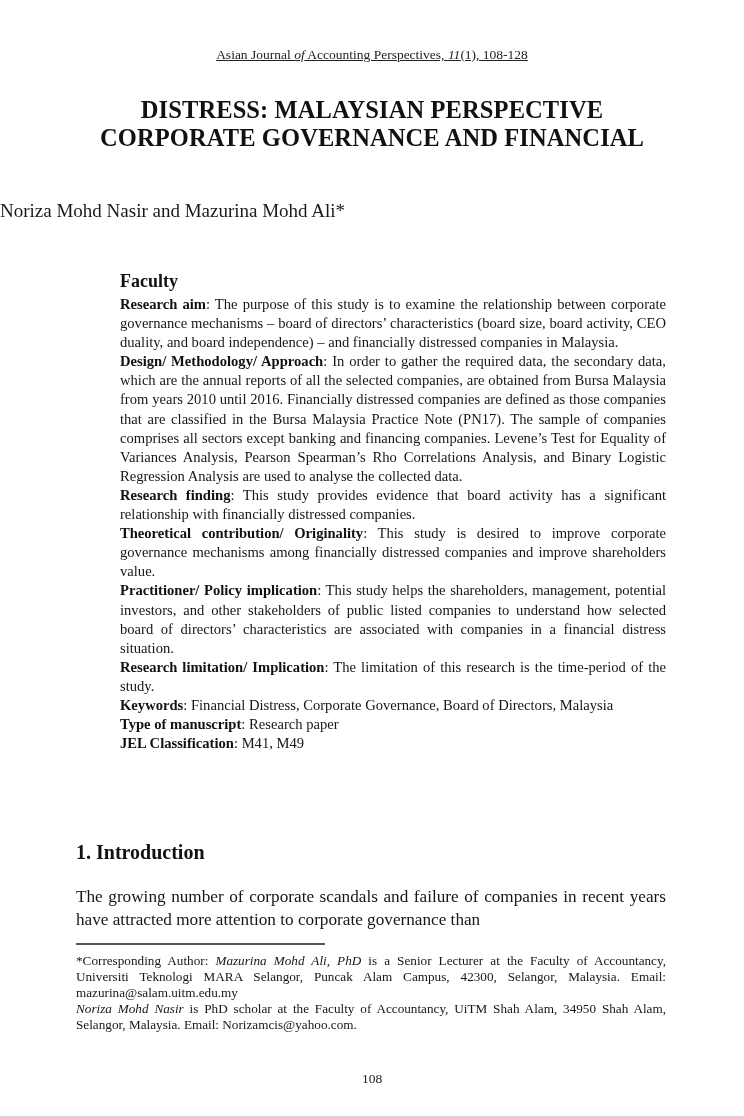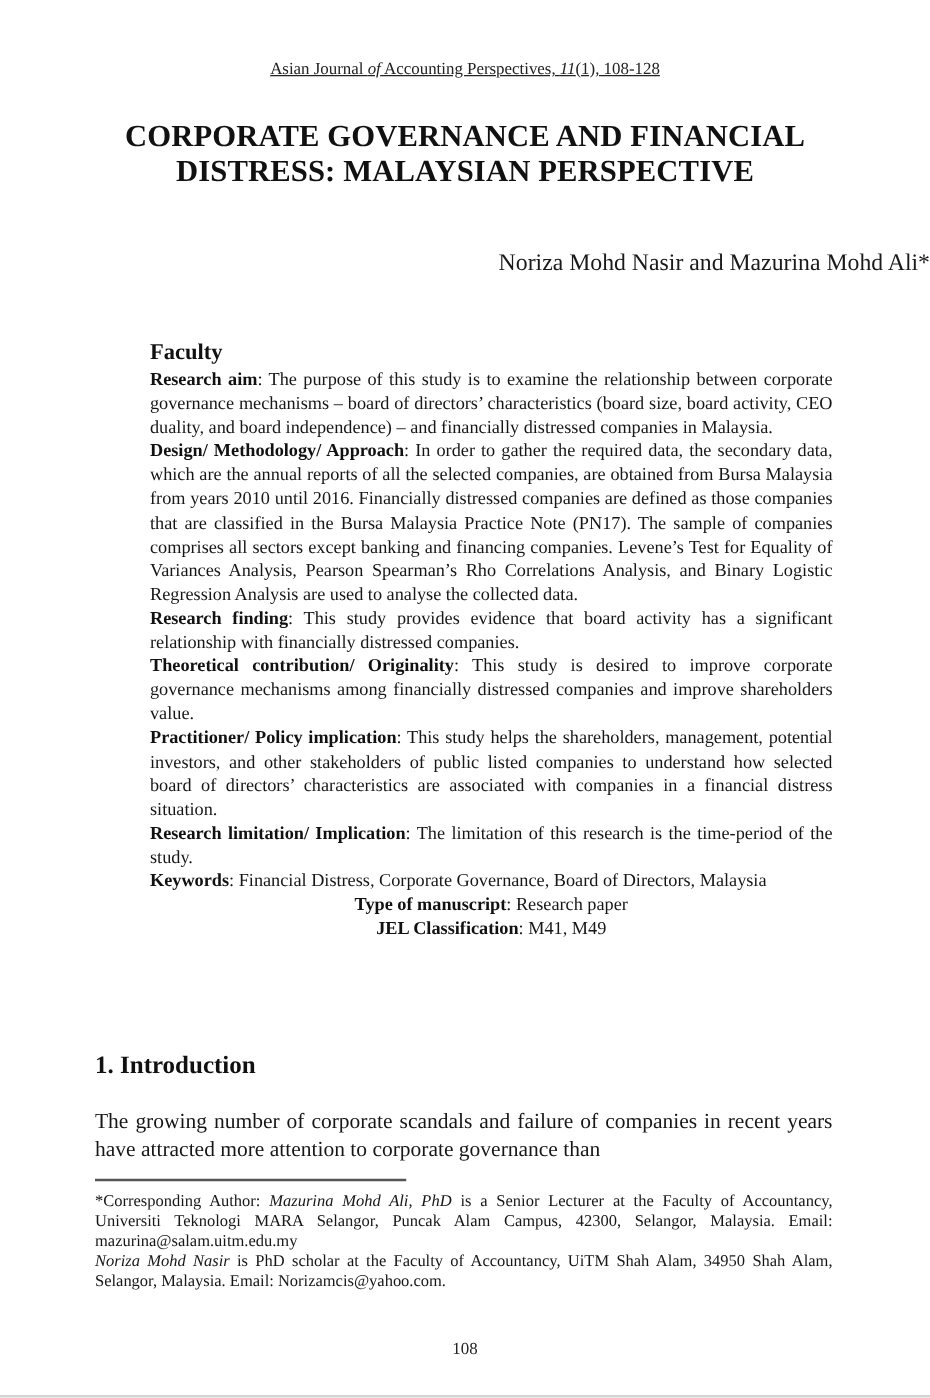--- a/index.html
+++ b/index.html
@@ -42,21 +42,21 @@
       font-size: 24.5px;
       line-height: 28px;
       letter-spacing: 0.1px;
       color: #111;
     }
     .authors {
       position: absolute;
       top: 200px;
       left: 0;
       width: 744px;
-      text-align: right;
+      text-align: left;
       font-size: 19px;
       color: #1a1a1a;
     }
     .abstract {
       position: absolute;
       top: 270px;
       left: 120px;
       width: 546px;
     }
     .abstract-heading {
@@ -66,21 +66,21 @@
       margin: 0 0 3px 0;
       color: #111;
     }
     .abs-para {
       font-size: 14.6px;
       line-height: 19.1px;
       text-align: justify;
       margin: 0;
     }
     .abs-para b { font-weight: bold; color: #111; }
-    .abs-para.left { text-align: center; }
+    .abs-para.left { text-align: left; }
     .intro-heading {
       position: absolute;
       top: 841px;
       left: 76px;
       font-weight: bold;
       font-size: 20px;
       margin: 0;
       color: #111;
       text-align: right;
     }
@@ -123,22 +123,22 @@
       font-size: 13.5px;
       color: #222;
     }
   </style>
 </head>
 <body>
 
 <div class="running-header"><span>Asian Journal </span><i>of</i><span> Accounting Perspectives, </span><i>11</i><span>(1), 108-128</span></div>
 
 <div class="title">
+  <div>DISTRESS: MALAYSIAN PERSPECTIVE</div>
   <div>CORPORATE GOVERNANCE AND FINANCIAL</div>
-  <div>DISTRESS: MALAYSIAN PERSPECTIVE</div>
 </div>
 
 <div class="authors">Noriza Mohd Nasir and Mazurina Mohd Ali*</div>
 
 <div class="abstract">
   <div class="abstract-heading">Faculty</div>
 
   <p class="abs-para"><b>Research aim</b><span>: The purpose of this study is to examine the relationship between corporate governance mechanisms – board of directors’ characteristics (board size, board activity, CEO duality, and board independence) – and financially distressed companies in Malaysia.</span></p>
 
   <p class="abs-para"><b>Design/ Methodology/ Approach</b><span>: In order to gather the required data, the secondary data, which are the annual reports of all the selected companies, are obtained from Bursa Malaysia from years 2010 until 2016. Financially distressed companies are defined as those companies that are classified in the Bursa Malaysia Practice Note (PN17). The sample of companies comprises all sectors except banking and financing companies. Levene’s Test for Equality of Variances Analysis, Pearson Spearman’s Rho Correlations Analysis, and Binary Logistic Regression Analysis are used to analyse the collected data.</span></p>

